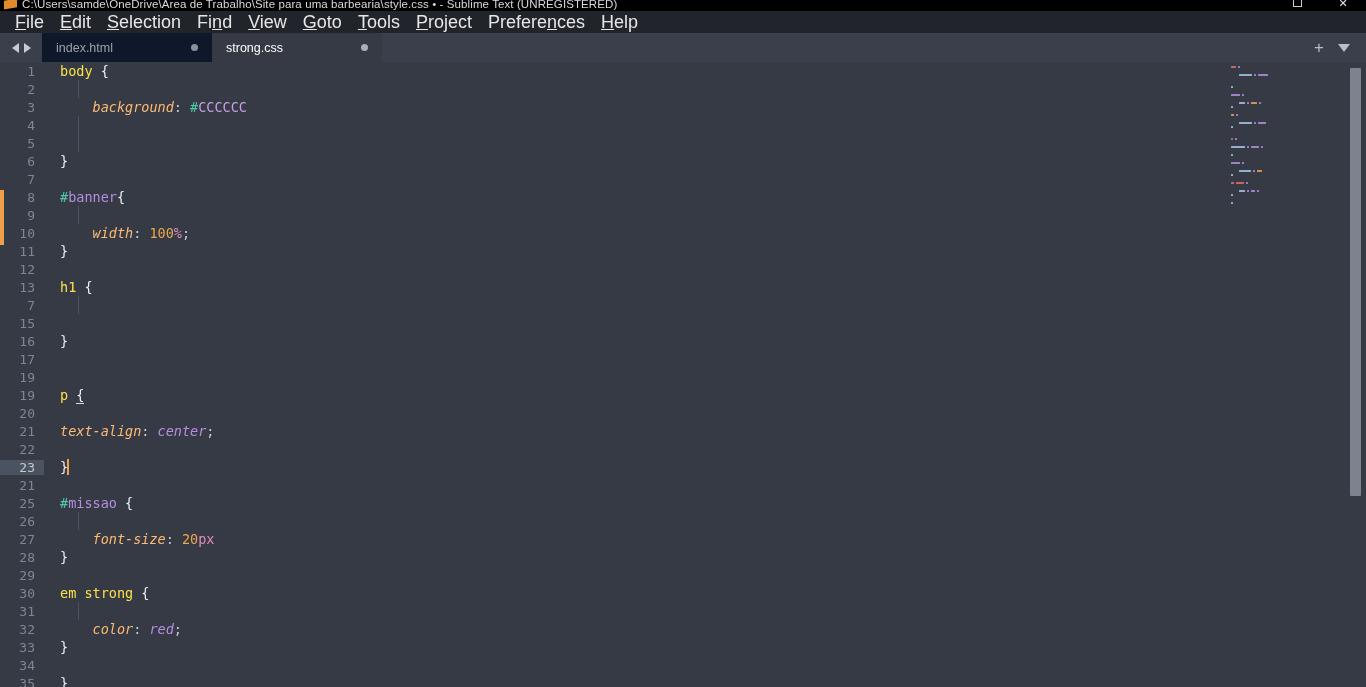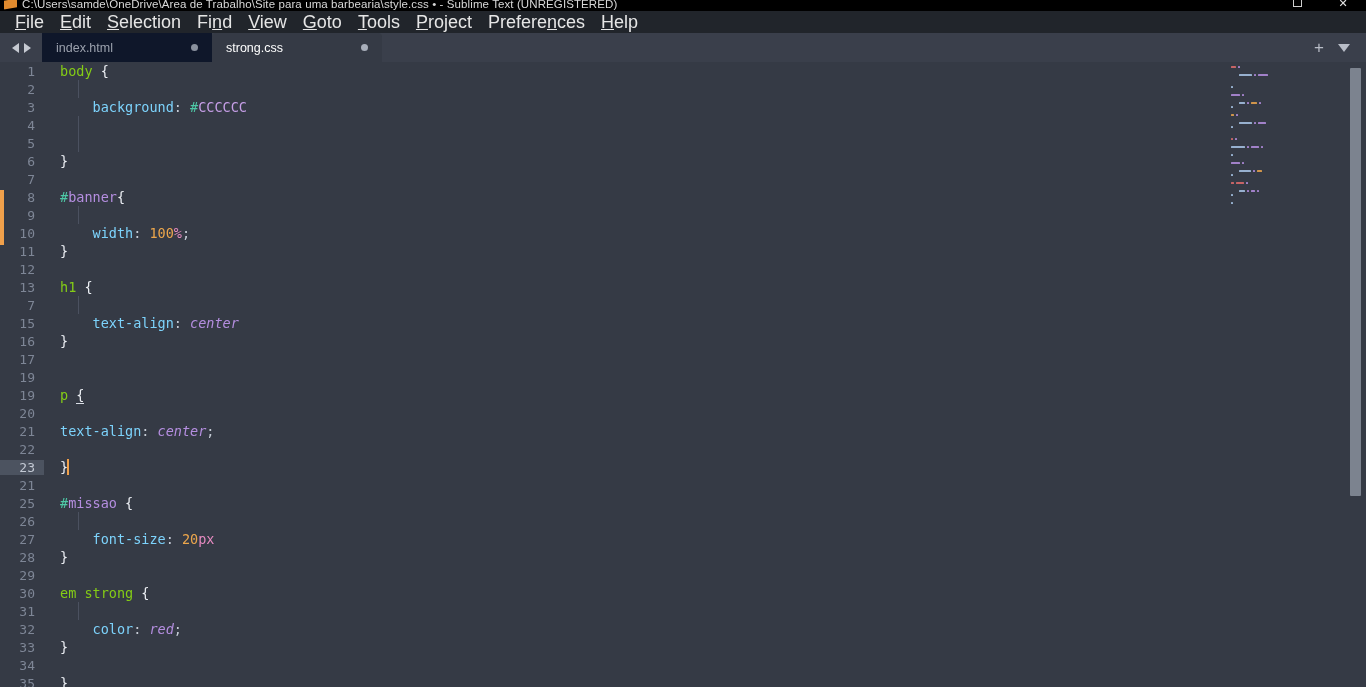--- a/index.html
+++ b/index.html
@@ -117,25 +117,25 @@
   }
   .line.current .lnum { background: #4c5360; color: #c3c9d4; }
   .ltext { padding-left: 16px; flex: 1 1 auto; }
 
   .indent-guide {
     position: absolute; left: 78px; top: 0; width: 1px; height: 18px;
     background: #4b5160;
   }
 
   
-  .t-tag   { color: #84cc16; }
+  .t-tag   { color: #fde047; }
   .t-hash  { color: #4ec9a7; }
   .t-sel   { color: #b58ee0; }
   .t-brace { color: #eceff4; }
-  .t-prop  { color: #7dd3fc; }
+  .t-prop  { color: #fdba74; font-style: italic; }
   .t-punct { color: #c6ccd6; }
   .t-val   { color: #b58ee0; font-style: italic; }
   .t-num   { color: #eca64c; }
   .t-unit  { color: #e58ac0; }
   .t-hexs  { color: #4ec9a7; }
   .t-hexv  { color: #c79fe8; }
   .t-match { border-bottom: 1px solid #d8dde5; }
 
   .cursor {
     display: inline-block; width: 2px; height: 16px;
@@ -225,21 +225,21 @@
       <div class="line"><span class="indent-guide"></span><span class="lnum">5</span><span class="ltext"></span></div>
       <div class="line"><span class="lnum">6</span><span class="ltext"><span class="t-brace">}</span></span></div>
       <div class="line"><span class="lnum">7</span><span class="ltext"></span></div>
       <div class="line"><span class="lnum">8</span><span class="ltext"><span class="t-hash">#</span><span class="t-sel">banner</span><span class="t-brace">{</span></span></div>
       <div class="line"><span class="indent-guide"></span><span class="lnum">9</span><span class="ltext"></span></div>
       <div class="line"><span class="lnum">10</span><span class="ltext">    <span class="t-prop">width</span><span class="t-punct">: </span><span class="t-num">100</span><span class="t-unit">%</span><span class="t-punct">;</span></span></div>
       <div class="line"><span class="lnum">11</span><span class="ltext"><span class="t-brace">}</span></span></div>
       <div class="line"><span class="lnum">12</span><span class="ltext"></span></div>
       <div class="line"><span class="lnum">13</span><span class="ltext"><span class="t-tag">h1</span> <span class="t-tag"></span><span class="t-brace">{</span></span></div>
       <div class="line"><span class="indent-guide"></span><span class="lnum">7</span><span class="ltext"></span></div>
-      <div class="line"><span class="lnum">15</span><span class="ltext">    <span class="t-prop">text-align</span><span class="t-punct">: </span><span class="t-val">center</span></span></div>
+      <div class="line"><span class="lnum">15</span></div>
       <div class="line"><span class="lnum">16</span><span class="ltext"><span class="t-brace">}</span></span></div>
       <div class="line"><span class="lnum">17</span><span class="ltext"></span></div>
       <div class="line"><span class="lnum">19</span><span class="ltext"></span></div>
       <div class="line"><span class="lnum">19</span><span class="ltext"><span class="t-tag">p</span> <span class="t-tag"></span><span class="t-brace t-match">{</span></span></div>
       <div class="line"><span class="lnum">20</span><span class="ltext"></span></div>
       <div class="line"><span class="lnum">21</span><span class="ltext"><span class="t-prop">text-align</span><span class="t-punct">: </span><span class="t-val">center</span><span class="t-punct">;</span></span></div>
       <div class="line"><span class="lnum">22</span><span class="ltext"></span></div>
       <div class="line current"><span class="lnum">23</span><span class="ltext"><span class="t-brace">}</span><span class="cursor"></span></span></div>
       <div class="line"><span class="lnum">21</span><span class="ltext"></span></div>
       <div class="line"><span class="lnum">25</span><span class="ltext"><span class="t-hash">#</span><span class="t-sel">missao</span> <span class="t-tag"></span><span class="t-brace">{</span></span></div>

